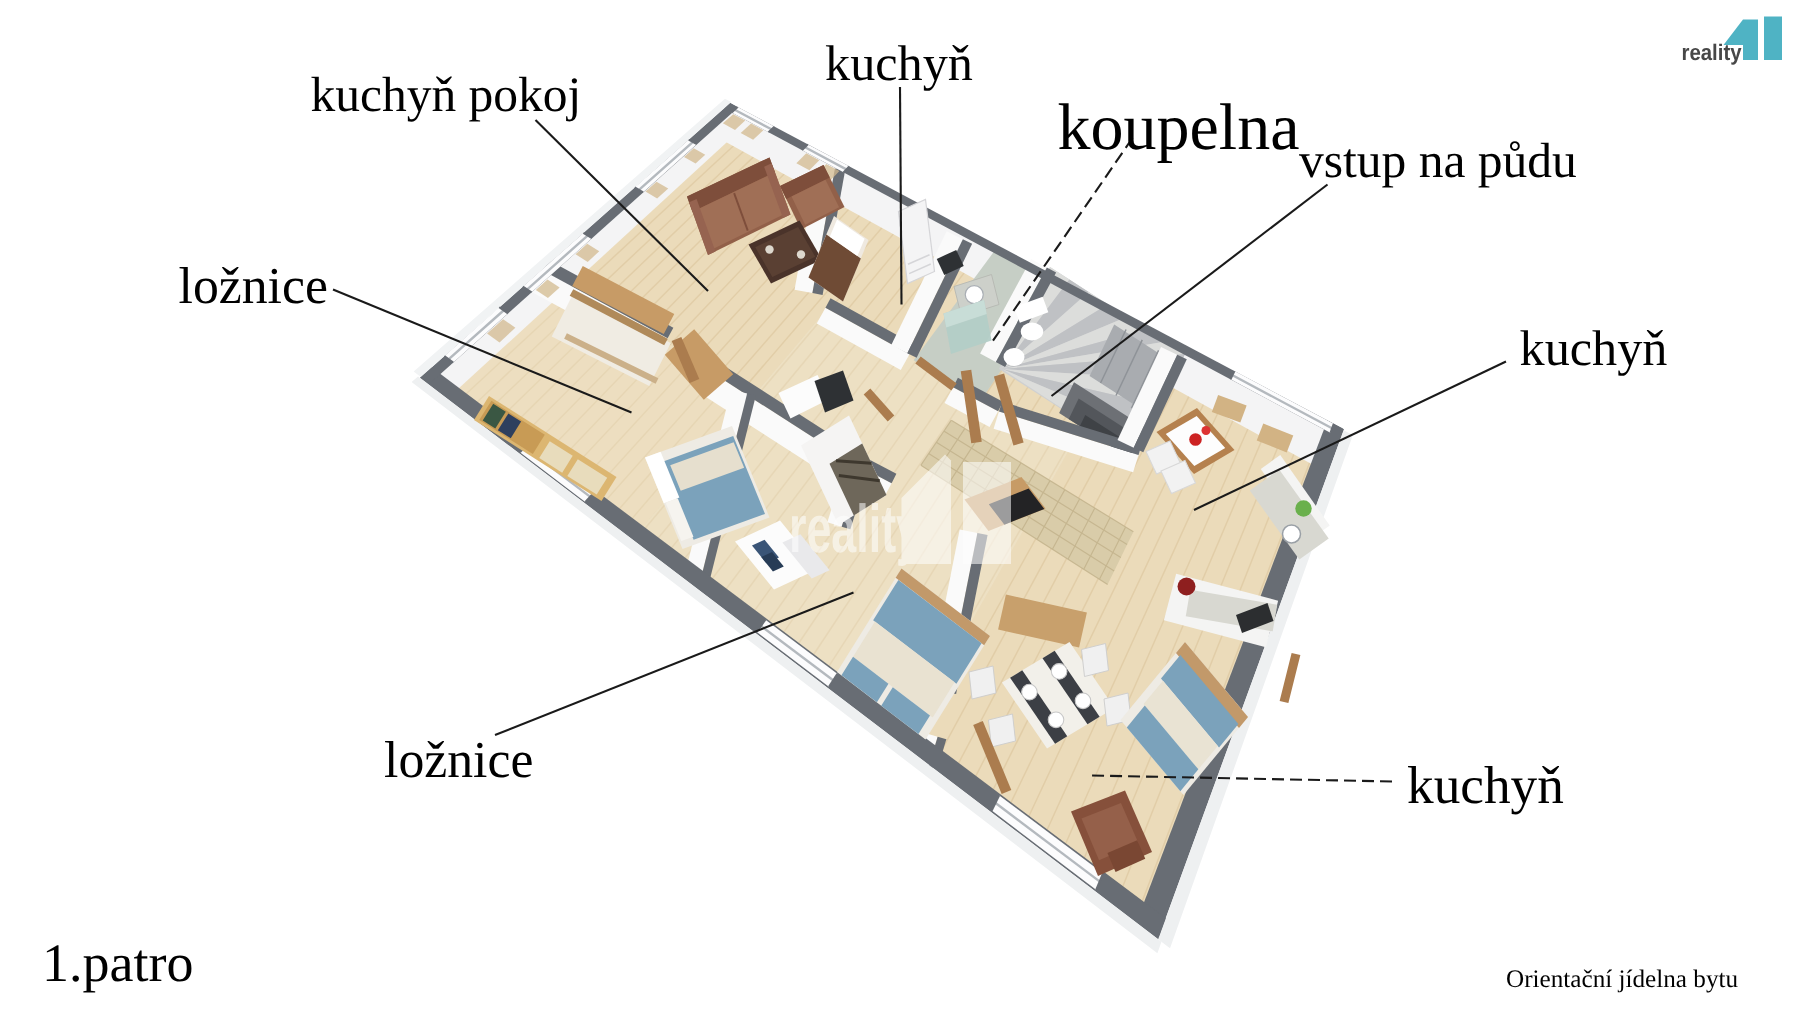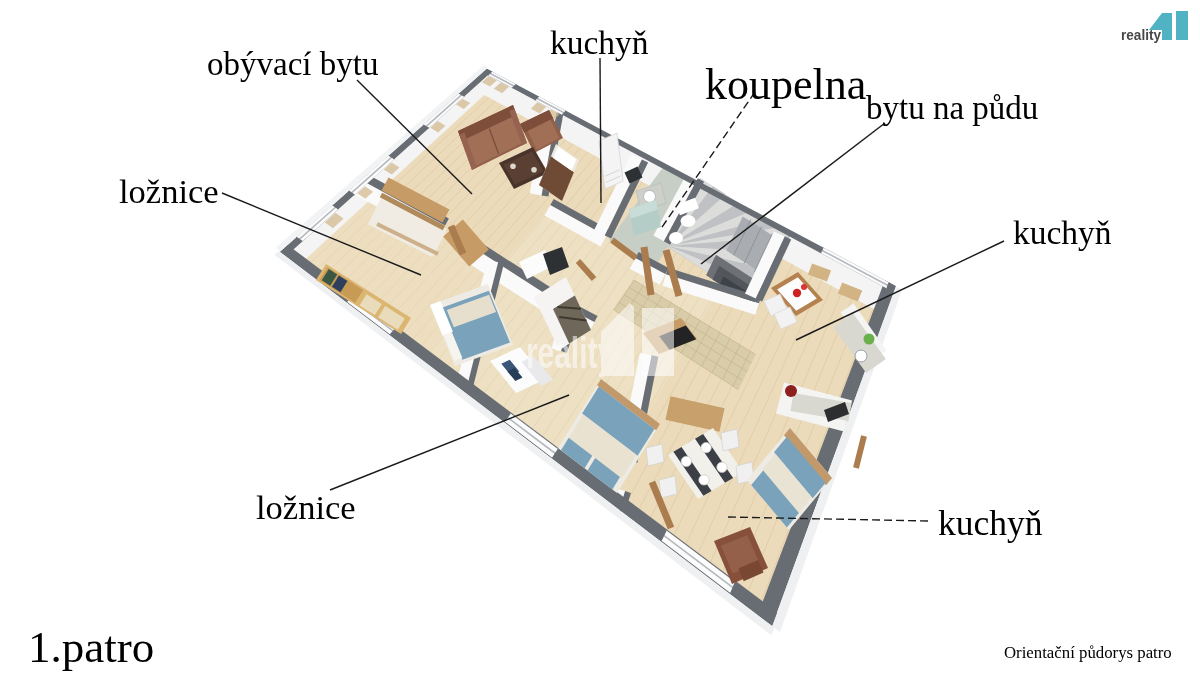--- a/index.html
+++ b/index.html
@@ -383,30 +383,30 @@
 <g>
 <text x="1121" y="40" font-family="Liberation Sans, sans-serif" font-size="15" font-weight="bold" fill="#474747" textLength="40" lengthAdjust="spacingAndGlyphs">reality</text>
 <g fill="#4fb3c4">
         <polygon points="1162,13 1172,13 1172,40 1162,40"></polygon>
         <polygon points="1162,13 1149,30 1162,30"></polygon>
         <polygon points="1176,11 1188,11 1188,40 1176,40"></polygon>
       </g>
 </g>
 </svg>
 
-<div class="lbl" style="left:207px;top:46px;font-size:33px">obývací bytu</div>
+<div class="lbl" style="left:207px;top:46px;font-size:33px">kuchyň pokoj</div>
 
 <div class="lbl" style="left:550px;top:24px;font-size:33.5px">kuchyň</div>
 
 <div class="lbl" style="left:705px;top:59px;font-size:44px">koupelna</div>
 
-<div class="lbl" style="left:866px;top:90px;font-size:33px">bytu na půdu</div>
+<div class="lbl" style="left:866px;top:90px;font-size:33px">vstup na půdu</div>
 
 <div class="lbl" style="left:1013px;top:214px;font-size:33.5px">kuchyň</div>
 
 <div class="lbl" style="left:119px;top:172px;font-size:34.5px">ložnice</div>
 
 <div class="lbl" style="left:256px;top:488px;font-size:34.5px">ložnice</div>
 
 <div class="lbl" style="left:938px;top:502px;font-size:35.5px">kuchyň</div>
 
-<div class="lbl" style="left:28px;top:621px;font-size:45px">1.patro</div>
-
-<div class="lbl" style="left:1004px;top:643px;font-size:16.8px">Orientační půdorys patro</div>
+<div class="lbl" style="left:28px;top:621px;font-size:36px">1.patro</div>
+
+<div class="lbl" style="left:1004px;top:643px;font-size:16.8px">Orientační jídelna bytu</div>
 </body></html>

